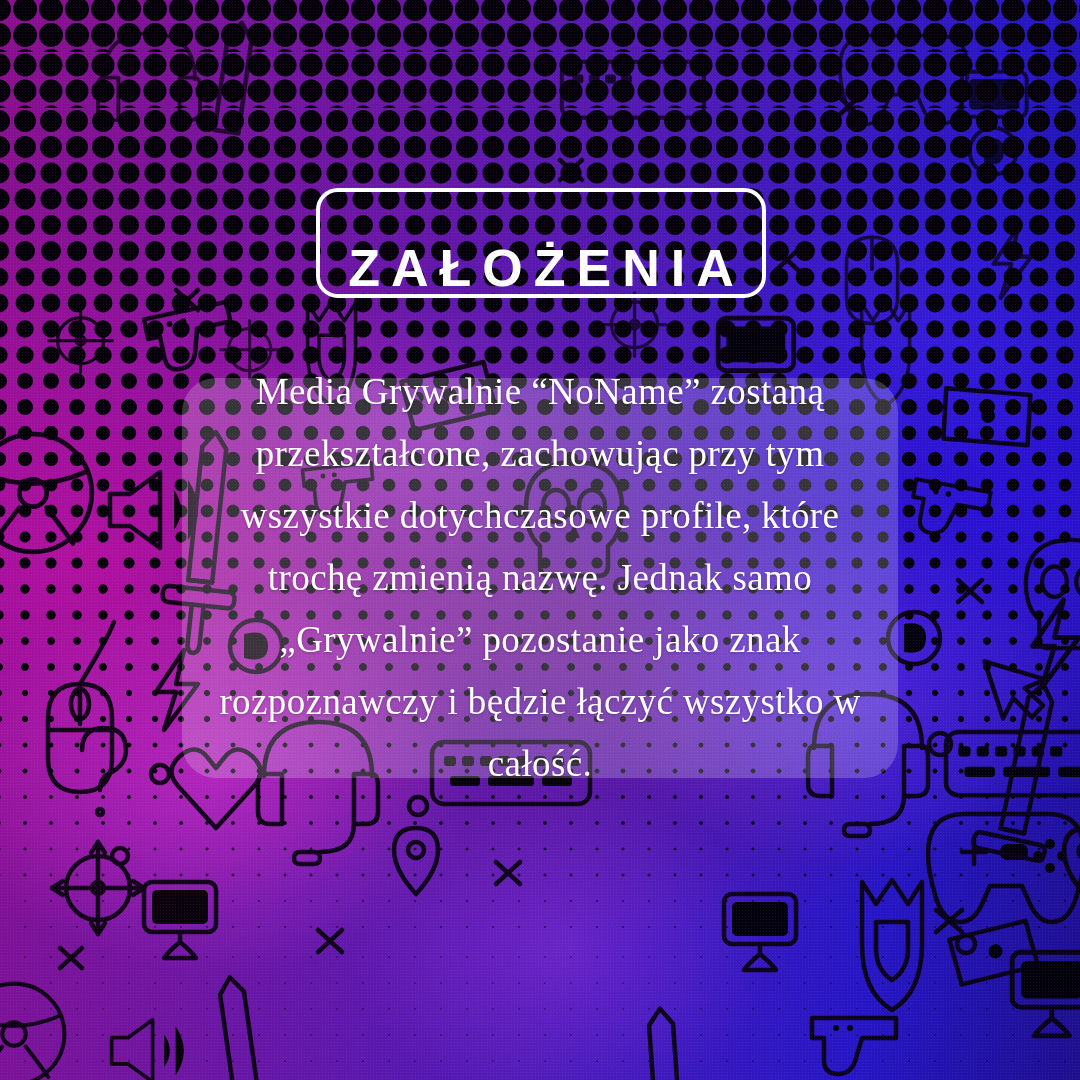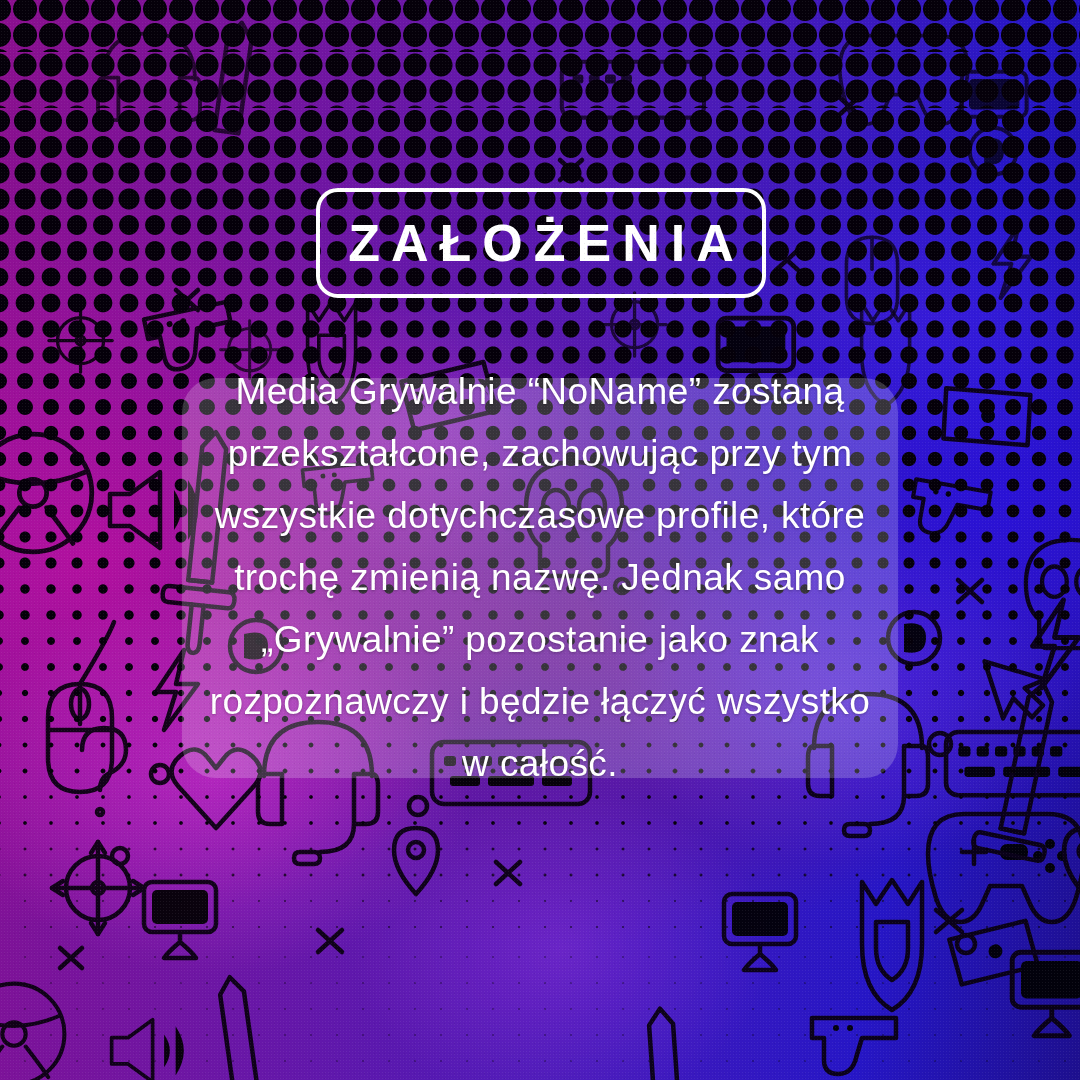--- a/index.html
+++ b/index.html
@@ -55,21 +55,21 @@
   }
 
   
 
   
   .title-box {
     position:absolute;
     left:316px; top:188px; width:450px; height:110px;
     border:4px solid #ffffff;
     border-radius:22px;
-    display:flex; align-items:center; justify-content:center;
+    display:flex; align-items:flex-end; justify-content:center;
     z-index:6;
   }
   .title-text {
     color:#ffffff;
     font-size:52px;
     font-weight:bold;
     letter-spacing:11px;
     text-indent:11px;
     line-height:1;
     white-space:nowrap;
@@ -90,21 +90,21 @@
     display:flex; align-items:center; justify-content:center;
     text-align:center;
     z-index:6;
     padding:0 26px;
   }
   .body-text p {
     color:#ffffff;
     font-size:37px;
     line-height:62px;
     letter-spacing:.4px;
-    font-family:Liberation Sans, sans-serif;
+    font-family:Liberation Serif, serif;
     text-shadow:0 1px 3px rgba(0,0,0,.28);
   }
 
   
   .footer {
     position:absolute;
     left:0; right:0; top:855px;
     text-align:center;
     z-index:6;
   }

